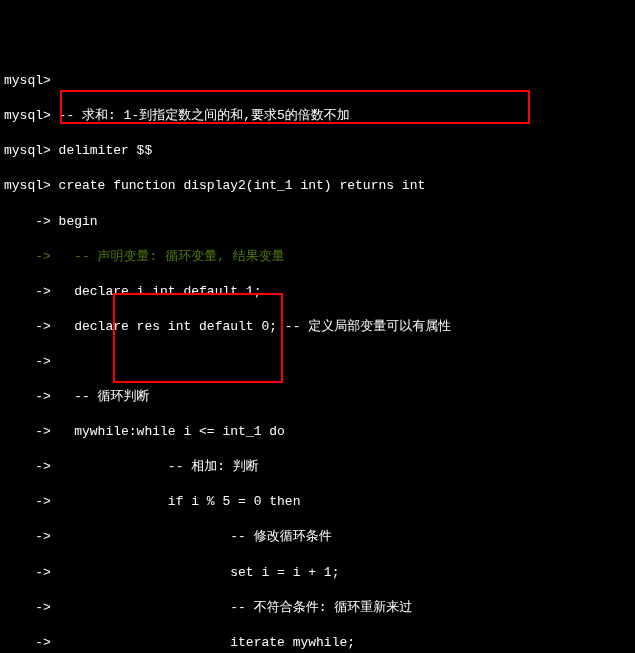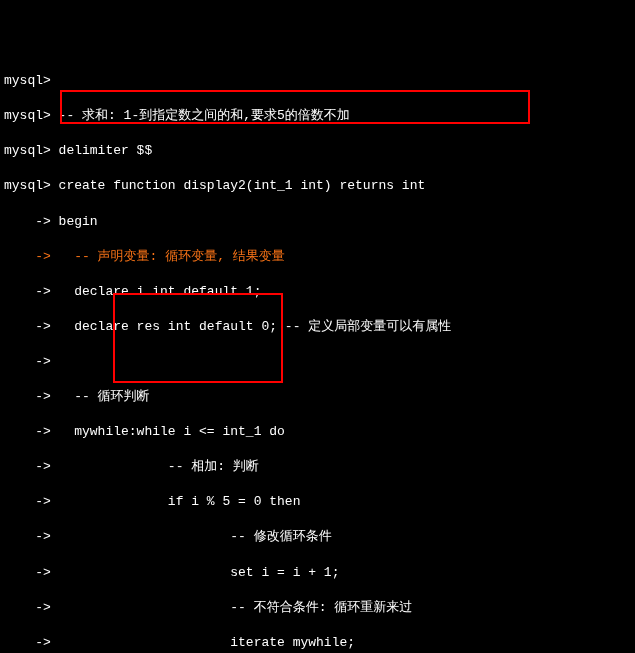--- a/index.html
+++ b/index.html
@@ -10,21 +10,21 @@
     font-size: 13px;
     line-height: 1.35;
     width: 635px;
     height: 653px;
     padding: 2px 4px;
     position: relative;
     overflow: hidden;
     white-space: pre;
   }
   .line { display: block; }
-  .gray { color: #f97316; }
+  .gray { color: #4d7c0f; }
   .box1 {
     position: absolute;
     left: 60px;
     top: 90px;
     width: 470px;
     height: 34px;
     border: 2px solid #ff0000;
     pointer-events: none;
   }
   .box2 {

